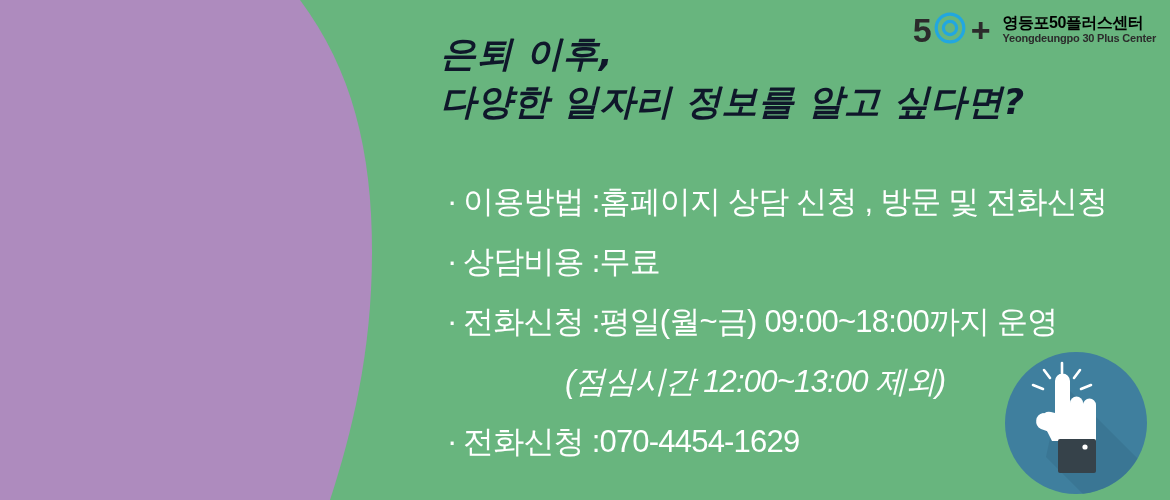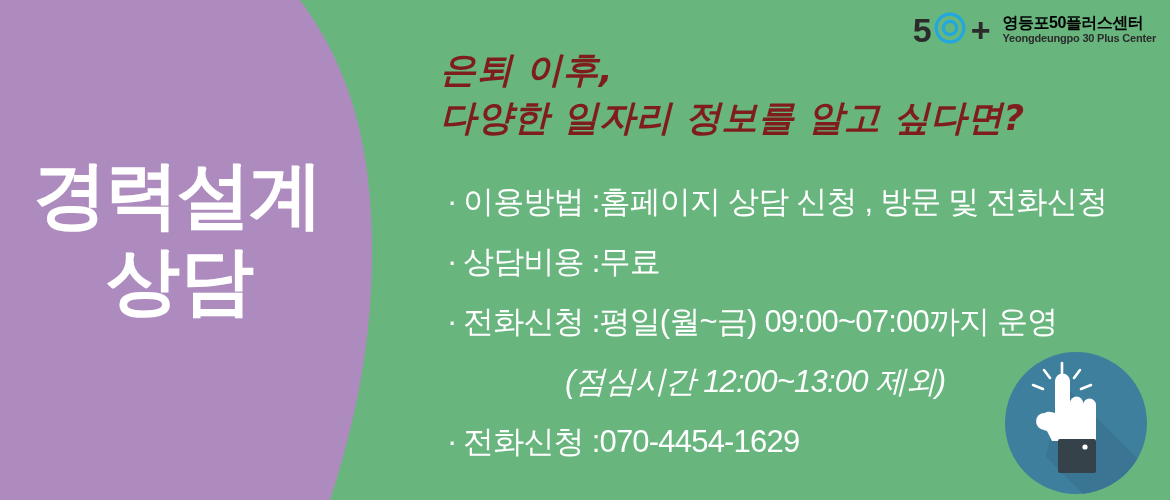--- a/index.html
+++ b/index.html
@@ -96,23 +96,23 @@
     font-weight: 700;
     color: #2b2b2b;
     letter-spacing: -0.2px;
     margin-top: 1px;
   }
 
   
   #headline {
     position: absolute;
     left: 440px;
-    top: 46px;
+    top: 30px;
     z-index: 3;
-    color: #7f1d1d;
+    color: #0f172a;
   }
   #headline .hline {
     display: block;
     font-size: 36px;
     line-height: 48px;
     font-weight: 700;
     font-style: italic;
     letter-spacing: 0.5px;
     white-space: nowrap;
     font-family: "DejaVu Sans", "Liberation Sans", sans-serif;
@@ -179,45 +179,41 @@
         </svg>
       </span>
       <span class="lm-plus">+</span>
     </div>
     <div id="logo-words">
       <span class="lw-ko">영등포50플러스센터</span>
       <span class="lw-en">Yeongdeungpo 30 Plus Center</span>
     </div>
   </div>
 
-  <div id="left-title">
-    <span class="tline l1">경력설계</span>
-    <span class="tline l2">상담</span>
-  </div>
 
   <div id="headline">
     <span class="hline">은퇴 이후,</span>
     <span class="hline">다양한 일자리 정보를 알고 싶다면?</span>
   </div>
 
   <div id="details">
 
     <div class="d-row">
       <span class="bullet">·</span><span>이용방법</span>
       <span>:</span><span>홈페이지 상담 신청 , 방문 및 전화신청</span>
     </div>
 
     <div class="d-row">
       <span class="bullet">·</span><span>상담비용</span>
       <span>:</span><span>무료</span>
     </div>
 
     <div class="d-row">
       <span class="bullet">·</span><span>전화신청</span>
-      <span>:</span><span>평일(월~금) 09:00~07:00까지 운영</span>
+      <span>:</span><span>평일(월~금) 09:00~18:00까지 운영</span>
     </div>
 
     <div class="d-row sub">
       <span>(점심시간 12:00~13:00 제외)</span>
     </div>
 
     <div class="d-row">
       <span class="bullet">·</span><span>전화신청</span>
       <span>:</span><span>070-4454-1629</span>
     </div>

